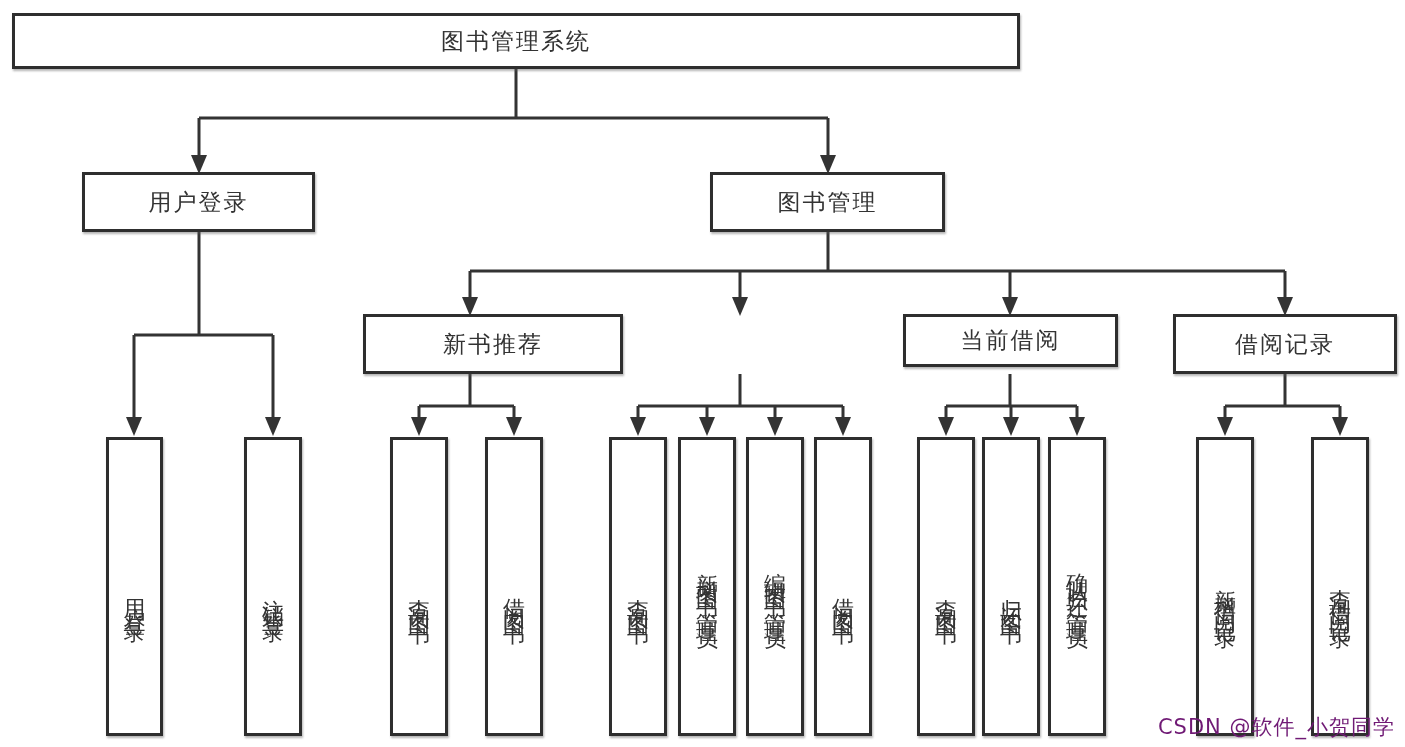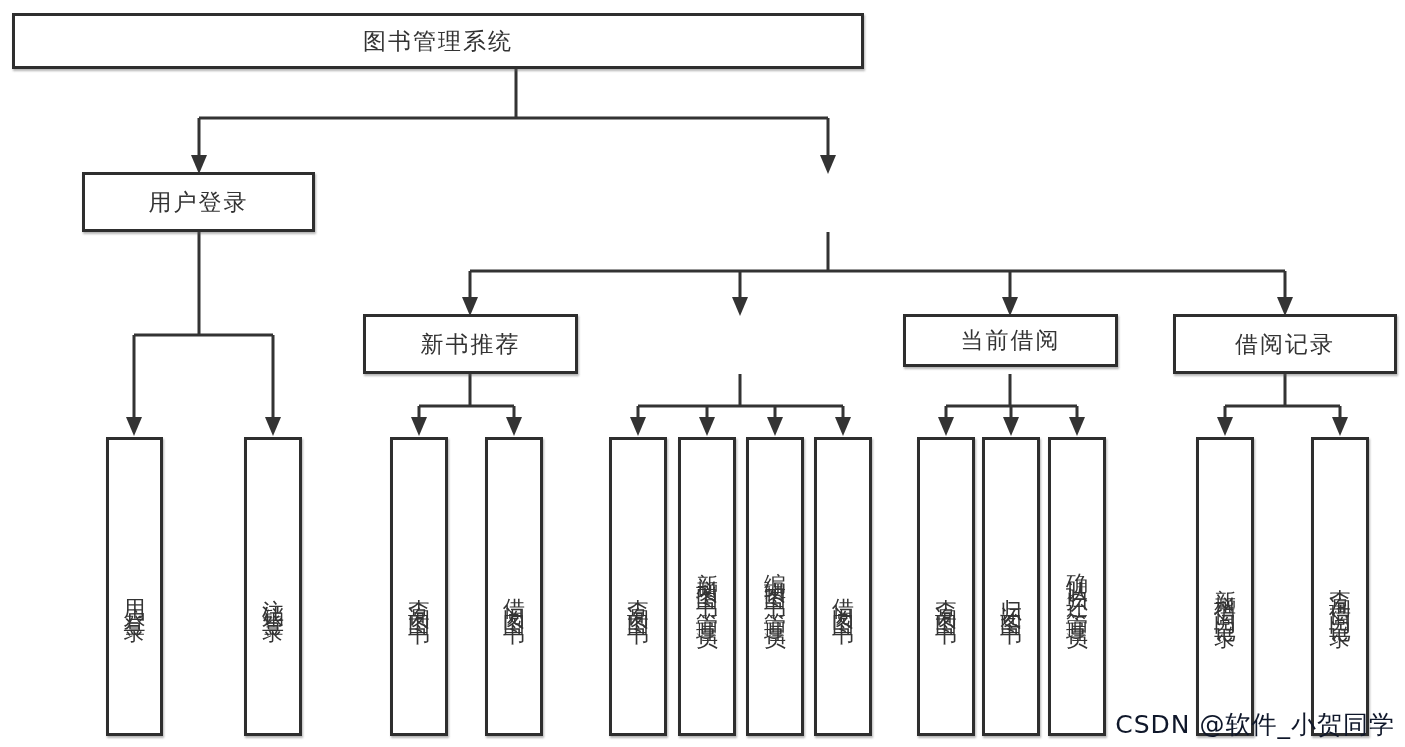--- a/index.html
+++ b/index.html
@@ -42,24 +42,24 @@
     text-orientation: mixed;
     font-size: 22px;
     letter-spacing: 8px;
     white-space: normal;
   }
   .ls4 .lbl { letter-spacing: 20px; margin-bottom: -20px; }
   .ls6 .lbl { letter-spacing: 17px; margin-bottom: -17px; }
   .ls9 .lbl { letter-spacing: 8px;  margin-bottom: -8px;  }
 
   
-  #n-root           { left: 12px;   top: 13px;  width: 852px; height: 56px; }
+  #n-root           { left: 12px;   top: 13px;  width: 1008px; height: 56px; }
   #n-user-login     { left: 82px;   top: 172px; width: 233px;  height: 60px; }
   #n-book-mgmt      { left: 710px;  top: 172px; width: 235px;  height: 60px; }
-  #n-new-book       { left: 363px;  top: 314px; width: 215px;  height: 60px; }
+  #n-new-book       { left: 363px;  top: 314px; width: 260px;  height: 60px; }
   #n-book-borrow    { left: 633px;  top: 314px; width: 215px;  height: 60px; }
   #n-current-borrow { left: 903px;  top: 314px; width: 215px;  height: 53px; }
   #n-borrow-record  { left: 1173px; top: 314px; width: 224px;  height: 60px; }
 
   #l-user-login { left: 106px;  width: 57px; }
   #l-logout     { left: 244px;  width: 58px; }
   #l-nbr-query  { left: 390px;  width: 58px; }
   #l-nbr-borrow { left: 485px;  width: 58px; }
   #l-bb-query   { left: 609px;  width: 58px; }
   #l-bb-add     { left: 678px;  width: 58px; }
@@ -68,22 +68,22 @@
   #l-cb-query   { left: 917px;  width: 58px; }
   #l-cb-return  { left: 982px;  width: 58px; }
   #l-cb-confirm { left: 1048px; width: 58px; }
   #l-br-add     { left: 1196px; width: 58px; }
   #l-br-query   { left: 1311px; width: 58px; }
 
   .watermark {
     position: absolute;
     right: 10px;
     bottom: 6px;
-    font-size: 25px;
-    color: #0f172a;
+    font-size: 21px;
+    color: #701a75;
     letter-spacing: 1px;
     z-index: 3;
     white-space: nowrap;
   }
 </style>
 </head>
 <body>
 
 <div class="canvas">
 
@@ -132,20 +132,23 @@
     </g>
   </svg>
 
   <div class="node" id="n-root">
     <span class="lbl">图书管理系统</span>
   </div>
 
   <div class="node" id="n-user-login">
     <span class="lbl">用户登录</span>
   </div>
+  <div class="node" id="n-book-mgmt">
+    <span class="lbl">图书管理</span>
+  </div>
 
   <div class="node" id="n-new-book">
     <span class="lbl">新书推荐</span>
   </div>
   <div class="node" id="n-current-borrow">
     <span class="lbl">当前借阅</span>
   </div>
   <div class="node" id="n-borrow-record">
     <span class="lbl">借阅记录</span>
   </div>

